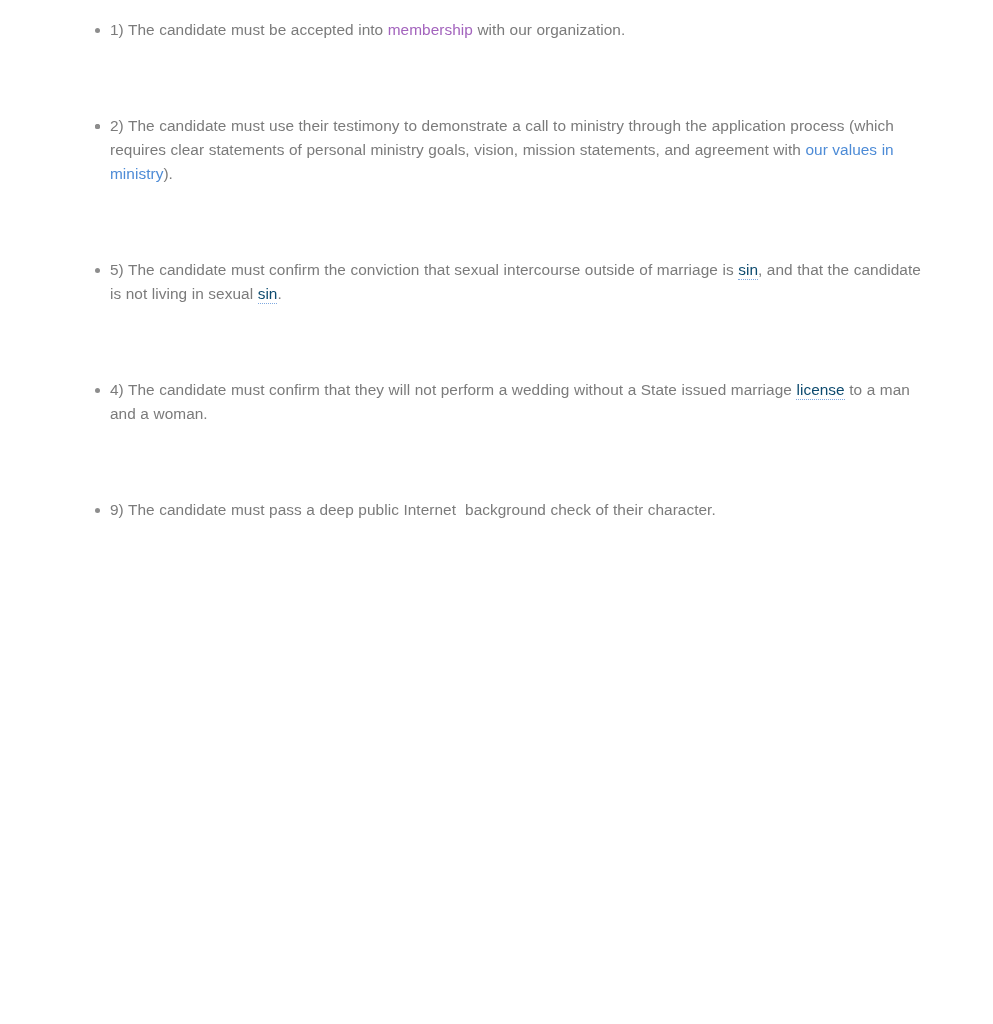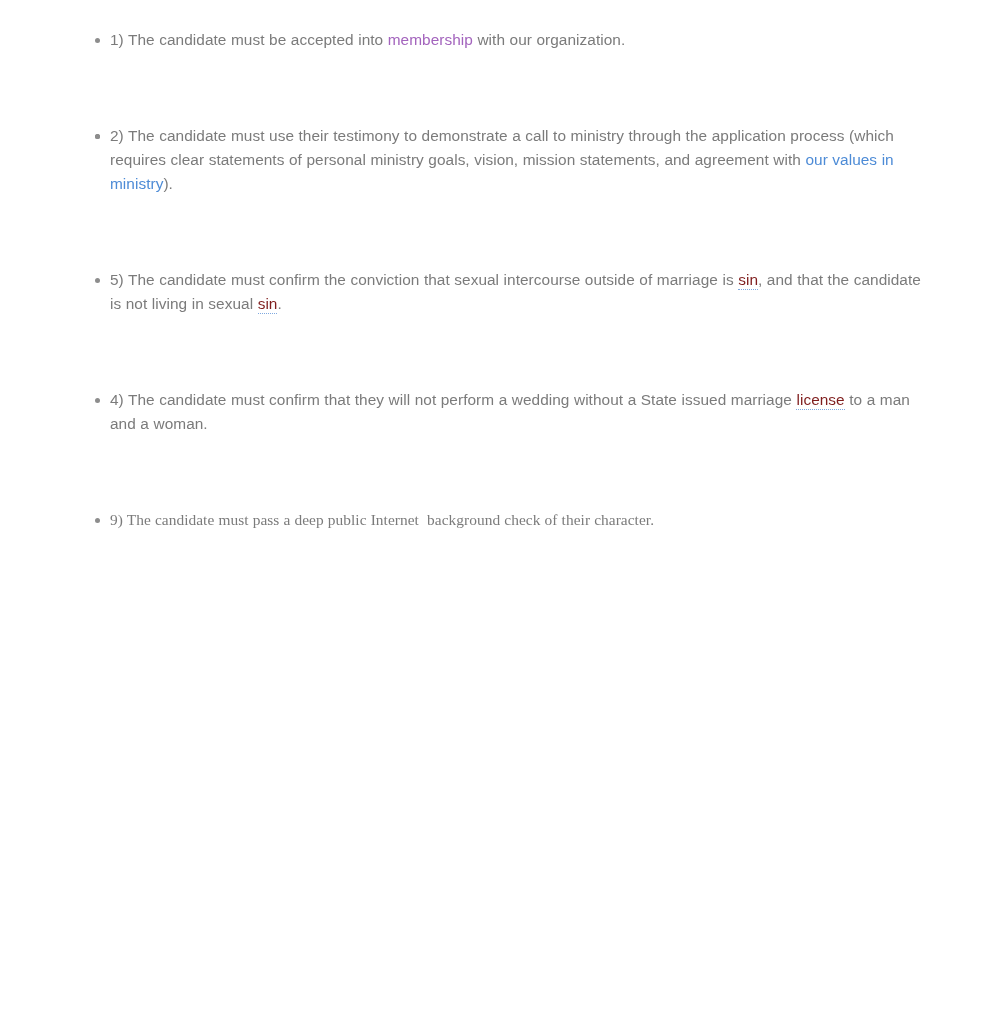--- a/index.html
+++ b/index.html
@@ -15,21 +15,21 @@
     -webkit-font-smoothing: antialiased;
     overflow: hidden;
   }
 
   .page {
     position: relative;
     width: 993px;
     height: 1024px;
     background: #ffffff;
     box-sizing: border-box;
-    padding-top: 28px;
+    padding-top: 18px;
   }
 
   ul.requirements {
     list-style: none;
     margin: 0;
     padding: 0;
   }
 
   li.requirement {
     position: relative;
@@ -39,21 +39,20 @@
     font-size: 15.4px;
     line-height: 24px;
     letter-spacing: 0.05px;
     word-spacing: 0.2px;
     text-align: left;
     white-space: pre-wrap;
   }
 
   li.requirement:last-child {
     margin-bottom: 12px;
-    font-family: Liberation Serif, serif;
   }
 
   li.requirement .bullet {
     position: absolute;
     left: 95px;
     top: 10px;
     width: 5px;
     height: 5px;
     border-radius: 50%;
     background: #8d8d8d;
@@ -66,21 +65,21 @@
 
   a.link-purple {
     color: #a364bd;
   }
 
   a.link-blue {
     color: #4d8bd6;
   }
 
   a.link-dotted {
-    color: #7f1d1d;
+    color: #0c4a6e;
     border-bottom: 1px dotted #7fa9e0;
     padding-bottom: 1px;
   }
 </style>
 </head>
 <body>
 
 <div class="page">
   <ul class="requirements">
       <li class="requirement"><span class="bullet"></span><span>1) The candidate must be accepted into </span><a class="link link-purple">membership</a><span> with our organization.</span></li>

